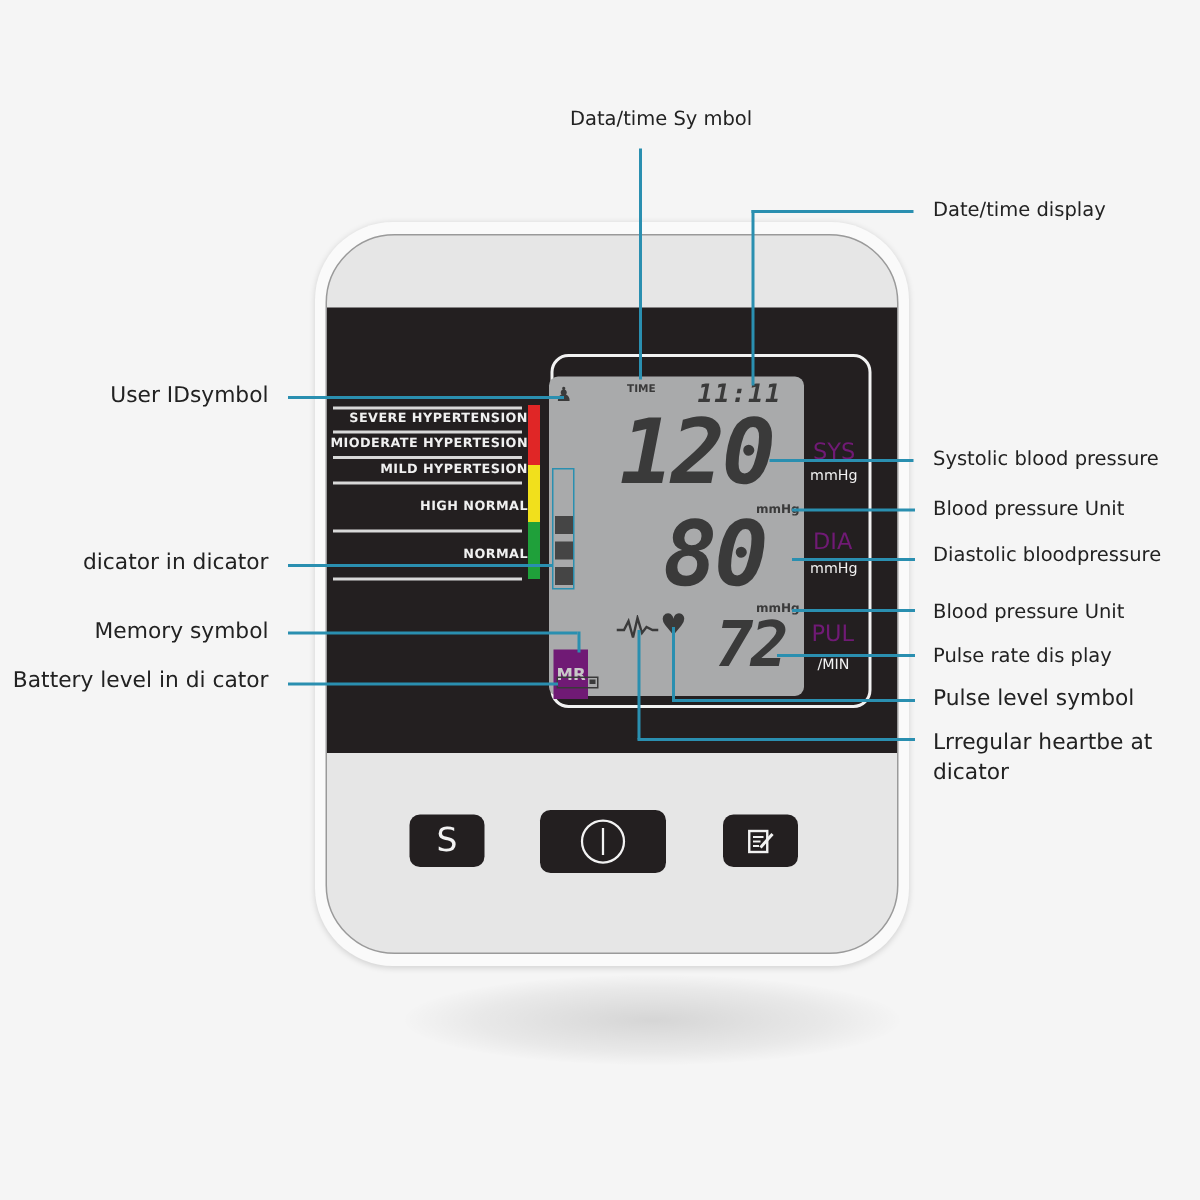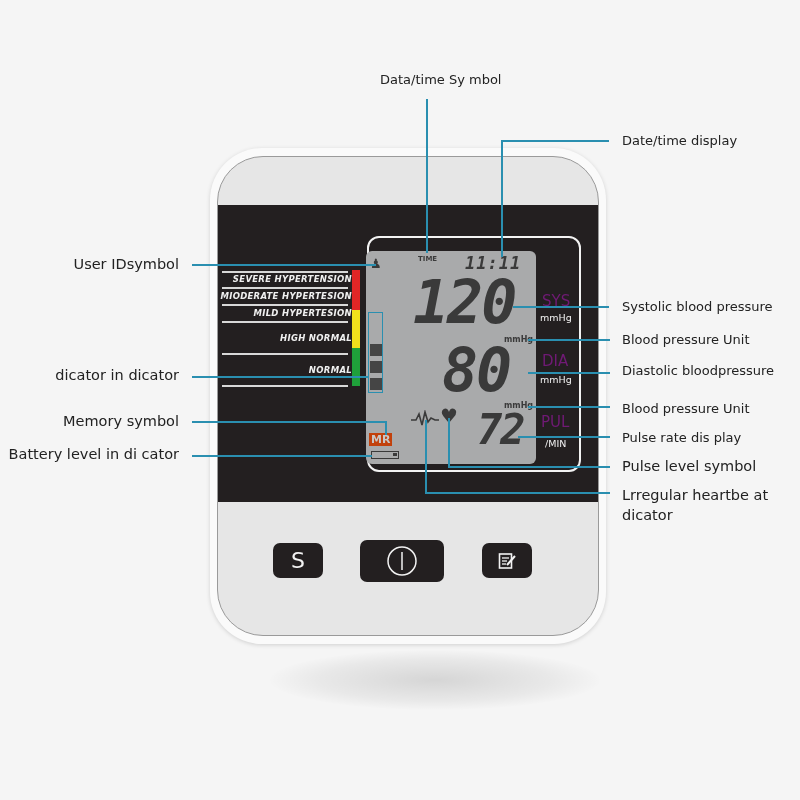--- a/index.html
+++ b/index.html
@@ -4,21 +4,21 @@
 <style>
   html, body { margin:0; padding:0; }
   body { width:800px; height:800px; background:#f5f5f5; position:relative; overflow:hidden; font-family:"DejaVu Sans", "Liberation Sans", sans-serif; }
   .abs { position:absolute; }
   .shadow { left:270px; top:650px; width:330px; height:60px; border-radius:50%; background:radial-gradient(ellipse at center, rgba(0,0,0,0.13) 0%, rgba(0,0,0,0.05) 50%, rgba(0,0,0,0) 72%); }
   .device-outer { left:210px; top:148px; width:396px; height:496px; border-radius:52px; background:#fafafa; box-shadow:0 1px 4px rgba(0,0,0,0.15); }
   .device-inner { left:217px; top:156px; width:382px; height:480px; border-radius:46px; background:#e6e6e6; border:1px solid #9a9a9a; box-sizing:border-box; overflow:hidden; }
   .band { left:218px; top:205px; width:380px; height:297px; background:#231f20; }
   .screen-frame { left:367px; top:236px; width:214px; height:236px; border:2px solid #f2f2f2; border-radius:12px; box-sizing:border-box; }
   .lcd { left:366px; top:251px; width:170px; height:213px; background:#a9aaab; border-radius:6px; }
-  .class-row { right:448px; font-size:8.5px; color:#f0f0f0; letter-spacing:0.3px; font-weight:bold; text-align:left; white-space:nowrap;font-style:italic; }
+  .class-row { right:448px; font-size:8.5px; color:#f0f0f0; letter-spacing:0.3px; font-weight:bold; text-align:left; white-space:nowrap; }
   .hline { height:1.5px; background:#d8d8d8; left:222px; width:126px; }
   .bar { left:352px; width:8px; }
   .side-label { color:#701a75; font-size:15px; }
   .side-unit { color:#f2f2f2; font-size:9.5px; }
   .seg { font-family:"DejaVu Sans Mono", monospace; color:#3a3a3a; font-style:italic; font-weight:bold; line-height:1; }
   .unit-small { font-size:8px; font-weight:bold; color:#3a3a3a; }
   .callout { font-size:13px; color:#222; white-space:nowrap; }
   .callout-lg { font-size:14.5px; color:#222; white-space:nowrap; }
   .lead { background:#2a8fb0; }
   .btn { background:#231f20; border-radius:7px; display:flex; align-items:center; justify-content:center; color:#f2f2f2; }
@@ -63,21 +63,21 @@
 <div class="abs" style="left:368px;top:312px;width:15px;height:81px;border:1.5px solid #2a8fb0;box-sizing:border-box"></div>
 <div class="abs memslot" style="top:344px"></div>
 <div class="abs memslot" style="top:361px"></div>
 <div class="abs memslot" style="top:378px"></div>
 
 <svg class="abs" style="left:411px;top:410px" width="28" height="18">
   <polyline points="0,10 5,10 8,4 11,15 14,2 17,12 20,8 24,10 28,10" fill="none" stroke="#3a3a3a" stroke-width="1.6"></polyline>
 </svg>
 <div class="abs" style="left:440px;top:404px;font-size:20px;color:#3a3a3a">♥</div>
 
-<div class="abs" style="left:369px;top:433px;background:#c2410c;color:#c8c8c8;font-size:11px;font-weight:bold;padding:0 2px;line-height:13px">MR</div>
+<div class="abs" style="left:369px;top:433px;background:#701a75;color:#c8c8c8;font-size:11px;font-weight:bold;padding:10px 2px;line-height:13px">MR</div>
 <div class="abs" style="left:371px;top:451px;width:28px;height:8px;border:1.5px solid #3a3a3a;box-sizing:border-box">
   <div style="position:absolute;right:1px;top:1px;width:4px;height:3px;background:#3a3a3a"></div>
 </div>
 
 <div class="abs side-label" style="left:542px;top:292px">SYS</div>
 <div class="abs side-unit" style="left:540px;top:312px">mmHg</div>
 <div class="abs side-label" style="left:542px;top:352px">DIA</div>
 <div class="abs side-unit" style="left:540px;top:374px">mmHg</div>
 <div class="abs side-label" style="left:541px;top:413px">PUL</div>
 <div class="abs side-unit" style="left:545px;top:438px">/MIN</div>

